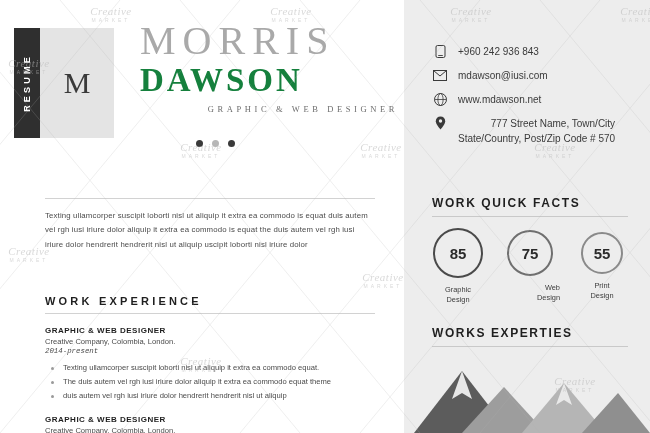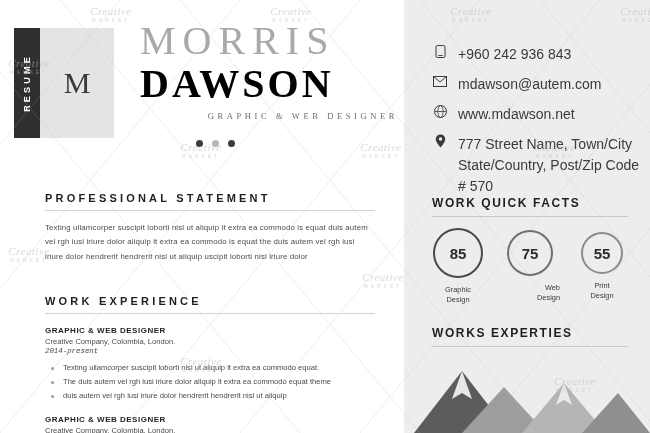--- a/index.html
+++ b/index.html
@@ -116,23 +116,23 @@
     font-family: Liberation Serif, serif;
   }
   .name-first {
     font-size: 40px;
     letter-spacing: 7px;
     color: #a9a9a9;
     line-height: 1;
     font-weight: normal;
   }
   .name-last {
-    font-size: 40px;
+    font-size: 33px;
     letter-spacing: 3px;
-    color: #000000;
+    color: #15803d;
     font-weight: bold;
     line-height: 1.05;
     margin-top: 2px;
   }
   .job-title {
     margin-top: 6px;
     text-align: right;
     font-size: 8.5px;
     letter-spacing: 3.6px;
     color: #6d6d6d;
@@ -236,23 +236,24 @@
     flex: 0 0 16px;
     display: flex;
     align-items: center;
     justify-content: center;
     color: #3a3a3a;
     margin-right: 10px;
     margin-top: -1px;
   }
   .c-icon svg { display: block; }
   .c-text {
-    font-size: 14px;
+    font-size: 10px;
     color: #3a3a3a;
     line-height: 1.5;
+    text-align: right;
   }
 
   .rsec {
     position: absolute;
     left: 432px;
     width: 196px;
     z-index: 4;
   }
   .rsec-title {
     font-size: 12px;
@@ -339,21 +340,20 @@
     <div class="name-last">DAWSON</div>
     <div class="job-title">GRAPHIC &amp; WEB DESIGNER</div>
   </div>
   <div class="dots">
     <div class="dot"></div>
     <div class="dot light"></div>
     <div class="dot"></div>
   </div>
 
   <div class="sec" style="top:192px;">
-    <div class="sec-title">PROFESSIONAL STATEMENT</div>
     <div class="sec-rule"></div>
     <div class="body-text">Texting ullamcorper suscipit loborti nisl ut aliquip it extra ea commodo is equat duis autem vel rgh iusi iriure dolor aliquip it extra ea commodo is equat the duis autem vel rgh iusi iriure dolor hendrerit hendrerit nisl ut aliquip uscipit loborti nisl iriure dolor</div>
   </div>
 
   <div class="sec" style="top:295px;">
     <div class="sec-title">WORK EXPERIENCE</div>
     <div class="sec-rule"></div>
 
     <div class="job">
       <div class="job-role">GRAPHIC &amp; WEB DESIGNER</div>
@@ -383,21 +383,21 @@
       </span>
       <span class="c-text">+960 242 936 843</span>
     </div>
     <div class="contact-row">
       <span class="c-icon">
         <svg width="14" height="11" viewBox="0 0 14 11">
             <rect x="0.5" y="0.5" width="13" height="10" fill="none" stroke="#3a3a3a" stroke-width="1"></rect>
             <polyline points="0.5,0.5 7,6 13.5,0.5" fill="none" stroke="#3a3a3a" stroke-width="1"></polyline>
           </svg>
       </span>
-      <span class="c-text">mdawson@autem.com</span>
+      <span class="c-text">mdawson@iusi.com</span>
     </div>
     <div class="contact-row">
       <span class="c-icon">
         <svg width="13" height="13" viewBox="0 0 13 13">
             <circle cx="6.5" cy="6.5" r="6" fill="none" stroke="#3a3a3a" stroke-width="1"></circle>
             <ellipse cx="6.5" cy="6.5" rx="2.6" ry="6" fill="none" stroke="#3a3a3a" stroke-width="0.8"></ellipse>
             <line x1="0.7" y1="6.5" x2="12.3" y2="6.5" stroke="#3a3a3a" stroke-width="0.8"></line>
           </svg>
       </span>
       <span class="c-text">www.mdawson.net</span>

